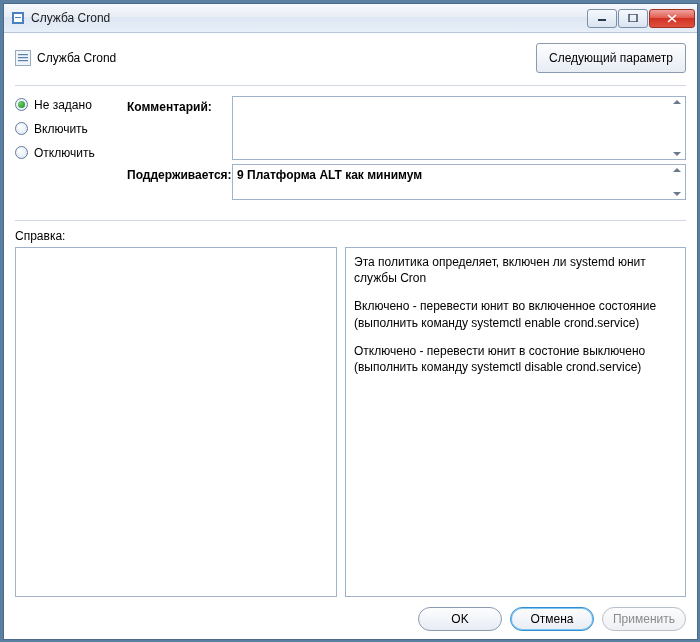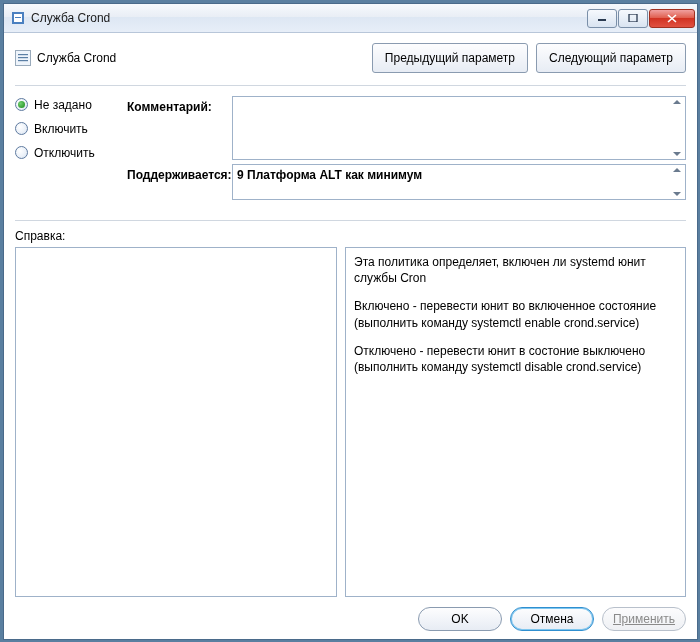--- a/index.html
+++ b/index.html
@@ -251,21 +251,20 @@
   box-sizing: border-box;
 }
 .btn.default {
   border-color: #2f8fd0;
   box-shadow: 0 0 0 1px #7ec6ef inset;
 }
 .btn.disabled {
   color: #8a8a8a;
   border-color: #b8c0cb;
   background: linear-gradient(to bottom, #fcfcfd, #eef0f4);
-  text-decoration: underline;
 }
 </style>
 </head>
 <body>
 
 <div class="window">
   <div class="titlebar">
     <span class="icon">
       <svg width="12" height="12" viewBox="0 0 12 12">
         <rect x="0" y="0" width="12" height="12" fill="#4a80c0"></rect>
@@ -298,21 +297,20 @@
 
     <div class="hdr-row">
       <span class="hdr-icon">
         <svg width="10" height="10" viewBox="0 0 10 10">
           <rect x="0" y="1" width="10" height="1.2" fill="#5b7fa5"></rect>
           <rect x="0" y="4" width="10" height="1.2" fill="#5b7fa5"></rect>
           <rect x="0" y="7" width="10" height="1.2" fill="#5b7fa5"></rect>
         </svg>
       </span>
       <span class="hdr-title">Служба Crond</span>
-      <div class="nav-btn">Предыдущий параметр</div>
       <div class="nav-btn">Следующий параметр</div>
     </div>
 
     <div class="divider"></div>
 
     <div class="top-grid">
       <div class="radio-col">
         <div class="radio-row">
           <span class="radio checked"></span>
           <span>Не задано</span>

